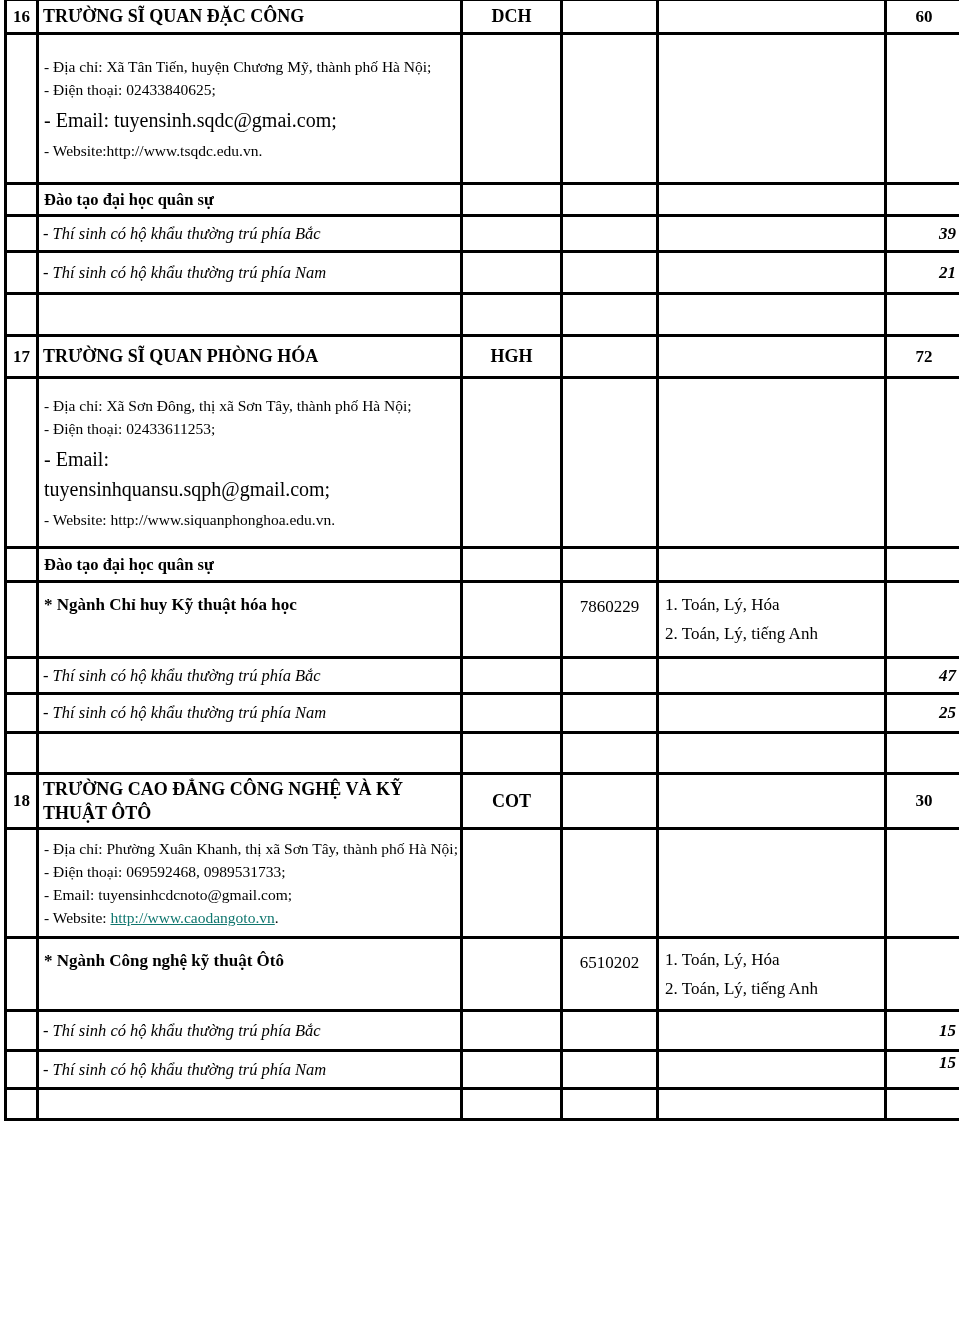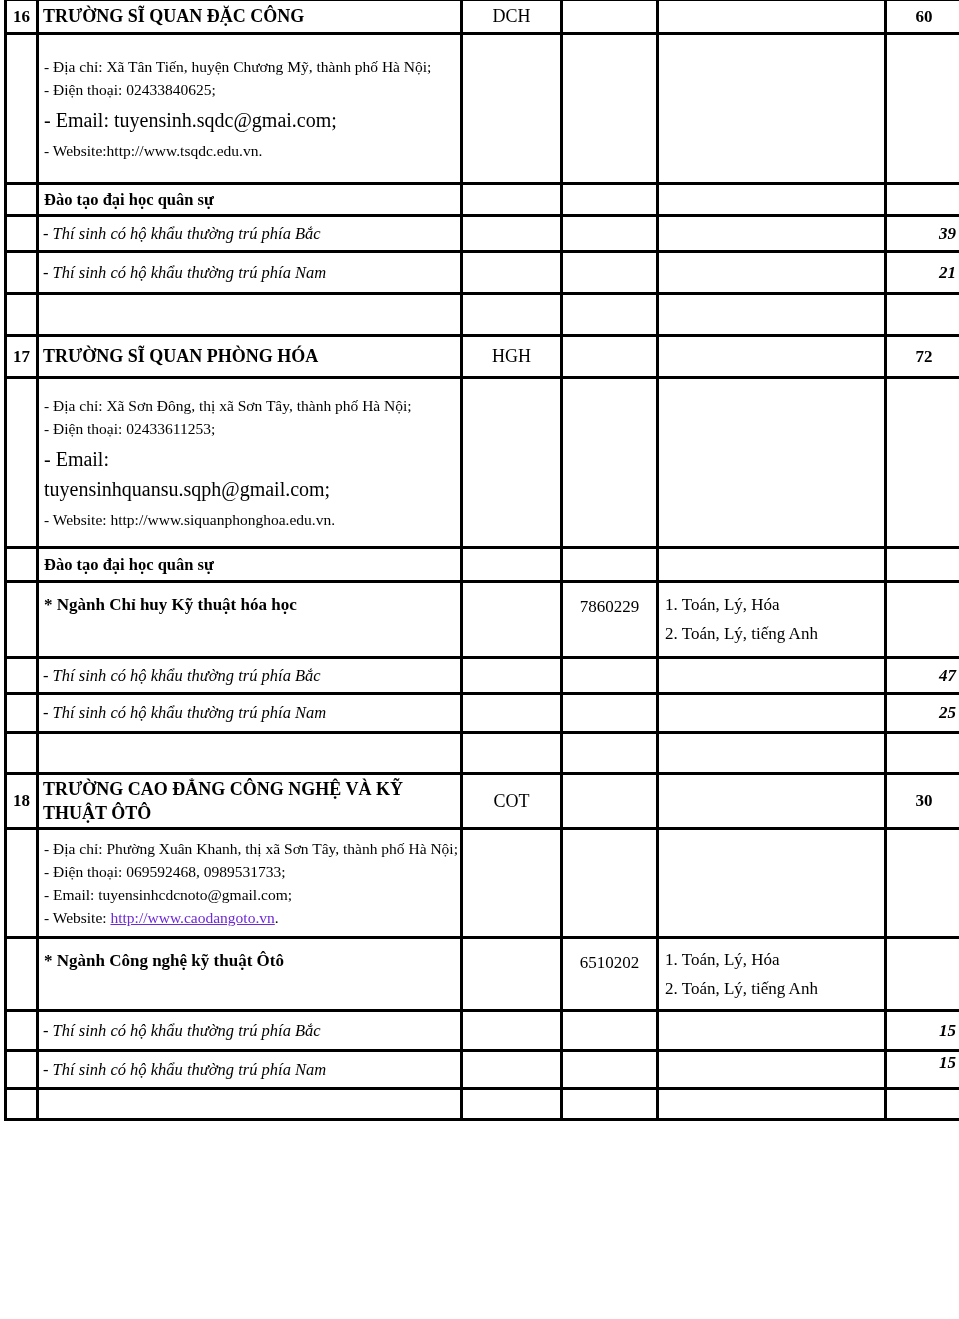--- a/index.html
+++ b/index.html
@@ -33,21 +33,21 @@
     padding: 1px 1px;
   }
   .name-cell {
     font-weight: bold;
     font-size: 18px;
     line-height: 1.35;
     padding-left: 4px;
   }
   .code-cell {
     text-align: center;
-    font-weight: normal;
+    font-weight: bold;
     font-size: 18px;
   }
   .total-cell {
     text-align: center;
     font-weight: bold;
     font-size: 17px;
   }
   .contact-cell {
     font-size: 15.5px;
     line-height: 1.5;
@@ -238,21 +238,21 @@
     <td></td>
     <td></td>
     <td class="total-cell">30</td>
   </tr>
   <tr style="height:109px">
     <td></td>
     <td class="contact-cell">
       <div class="line justify">- Địa chỉ: Phường Xuân Khanh, thị xã Sơn Tây, thành phố Hà Nội;</div>
       <div class="line">- Điện thoại: 069592468, 0989531733;</div>
       <div class="line">- Email: tuyensinhcdcnoto@gmail.com;</div>
-      <div class="line"><span>- Website: </span><a class="website-link" style="color: #6d28d9;">http://www.caodangoto.vn</a><span>.</span></div>
+      <div class="line"><span>- Website: </span><a class="website-link" style="color: #0f766e;">http://www.caodangoto.vn</a><span>.</span></div>
     </td>
     <td></td>
     <td></td>
     <td></td>
     <td></td>
   </tr>
   <tr style="height:73px">
     <td></td>
     <td class="major-name-cell" style="vertical-align:top; padding-top:12px">* Ngành Công nghệ kỹ thuật Ôtô</td>
     <td></td>

